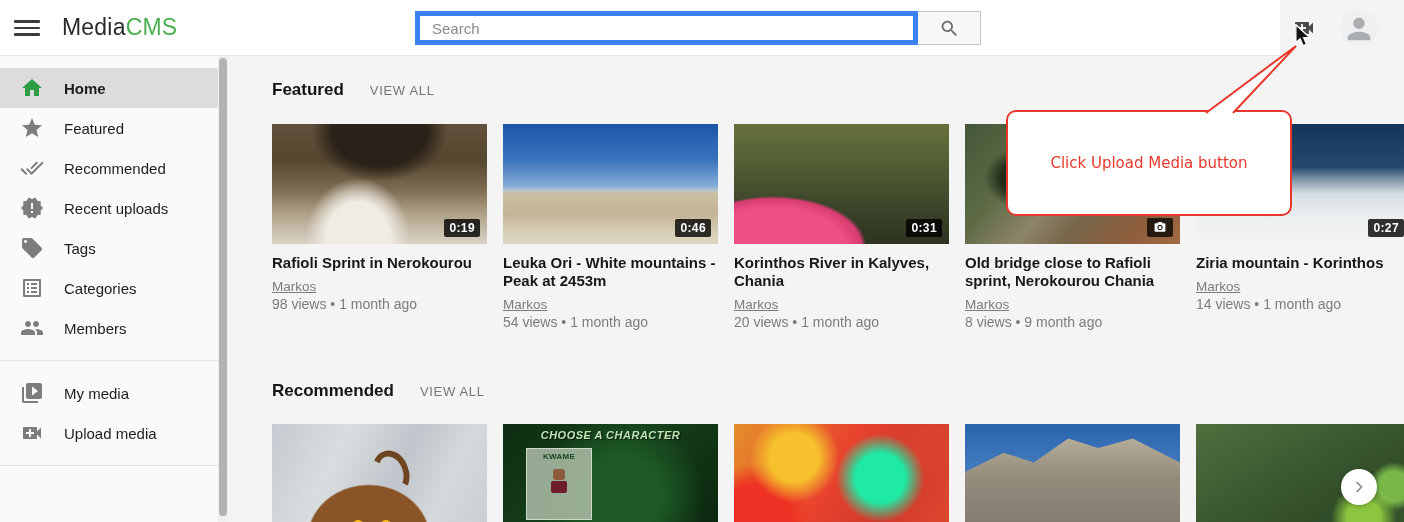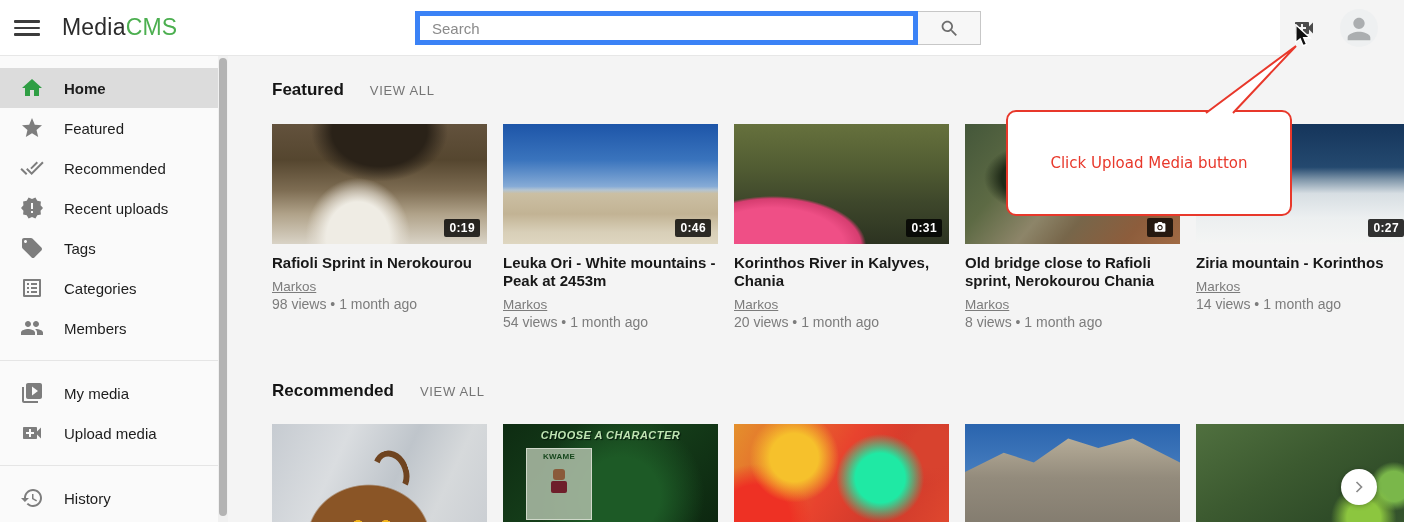--- a/index.html
+++ b/index.html
@@ -209,26 +209,20 @@
         </svg>
       <span class="lbl">My media</span>
     </div>
     <div class="mitem">
       <svg class="ic" viewBox="0 0 24 24" fill="#7d7d7d">
           <path d="M17 10.5V7c0-.55-.45-1-1-1H4c-.55 0-1 .45-1 1v10c0 .55.45 1 1 1h12c.55 0 1-.45 1-1v-3.5l4 4v-11l-4 4zM14 13h-3v3H9v-3H6v-2h3V8h2v3h3v2z"></path>
         </svg>
       <span class="lbl">Upload media</span>
     </div>
     <div class="mdivider"></div>
-    <div class="mitem">
-      <svg class="ic" viewBox="0 0 24 24" fill="#7d7d7d">
-          <path d="M13 3c-4.97 0-9 4.03-9 9H1l3.89 3.89.07.14L9 12H6c0-3.87 3.13-7 7-7s7 3.13 7 7-3.13 7-7 7c-1.93 0-3.68-.79-4.94-2.06l-1.42 1.42C8.27 19.99 10.51 21 13 21c4.97 0 9-4.03 9-9s-4.03-9-9-9zm-1 5v5l4.28 2.54.72-1.21-3.5-2.08V8H12z"></path>
-        </svg>
-      <span class="lbl">History</span>
-    </div>
   </div>
   <div class="sb-track">
     <div class="sb-thumb"></div>
   </div>
 </div>
 
 <div class="main">
 
   <div class="sec-head head1">
     <span class="sec-title">Featured</span>
@@ -263,21 +257,21 @@
     <div class="card">
       <div class="thumb f4">
         <span class="badge-cam">
           <svg width="14" height="13" viewBox="0 0 24 24" fill="#fff">
               <path d="M9 2 7.17 4H4c-1.1 0-2 .9-2 2v12c0 1.1.9 2 2 2h16c1.1 0 2-.9 2-2V6c0-1.1-.9-2-2-2h-3.17L15 2H9zm3 15c-2.76 0-5-2.24-5-5s2.24-5 5-5 5 2.24 5 5-2.24 5-5 5zm0-8a3 3 0 1 0 0 6 3 3 0 0 0 0-6z"></path>
             </svg>
         </span>
       </div>
       <div class="ctitle">Old bridge close to Rafioli sprint, Nerokourou Chania</div>
       <div class="cauthor">Markos</div>
-      <div class="cviews">8 views • 1 month ago</div>
+      <div class="cviews">8 views • 9 month ago</div>
     </div>
     <div class="card">
       <div class="thumb f5">
         <span class="dur">0:27</span>
       </div>
       <div class="ctitle">Ziria mountain - Korinthos</div>
       <div class="cauthor">Markos</div>
       <div class="cviews">14 views • 1 month ago</div>
     </div>
   </div>

